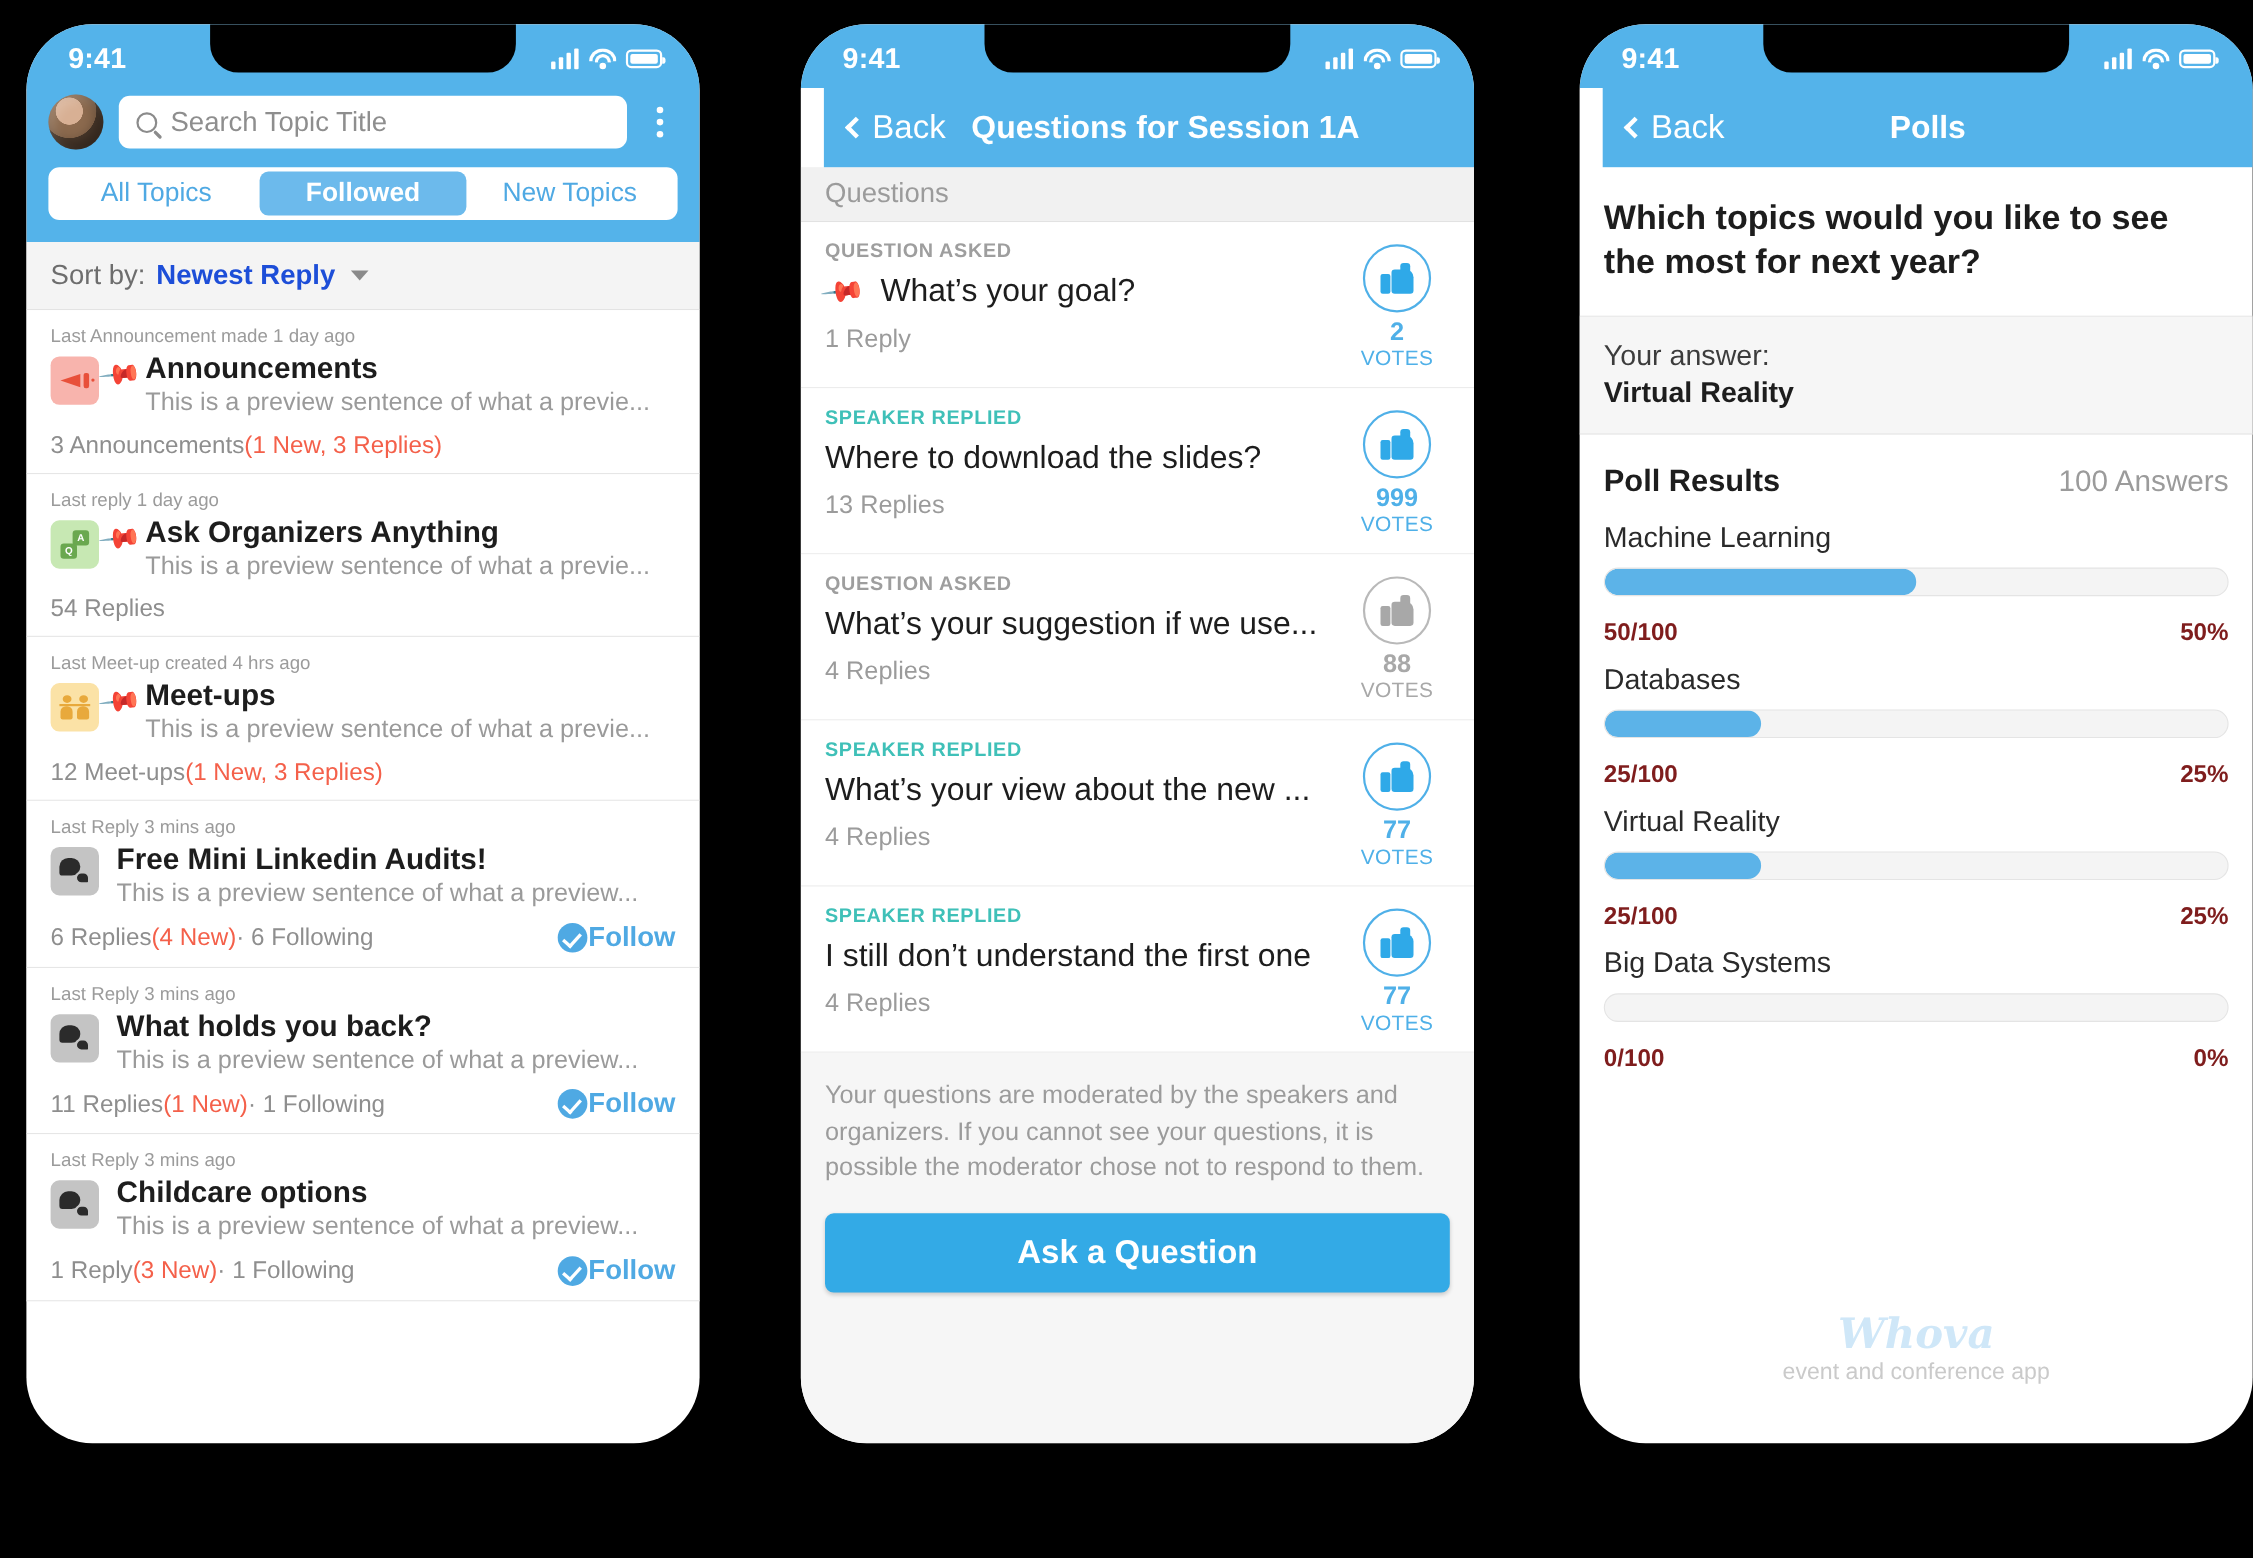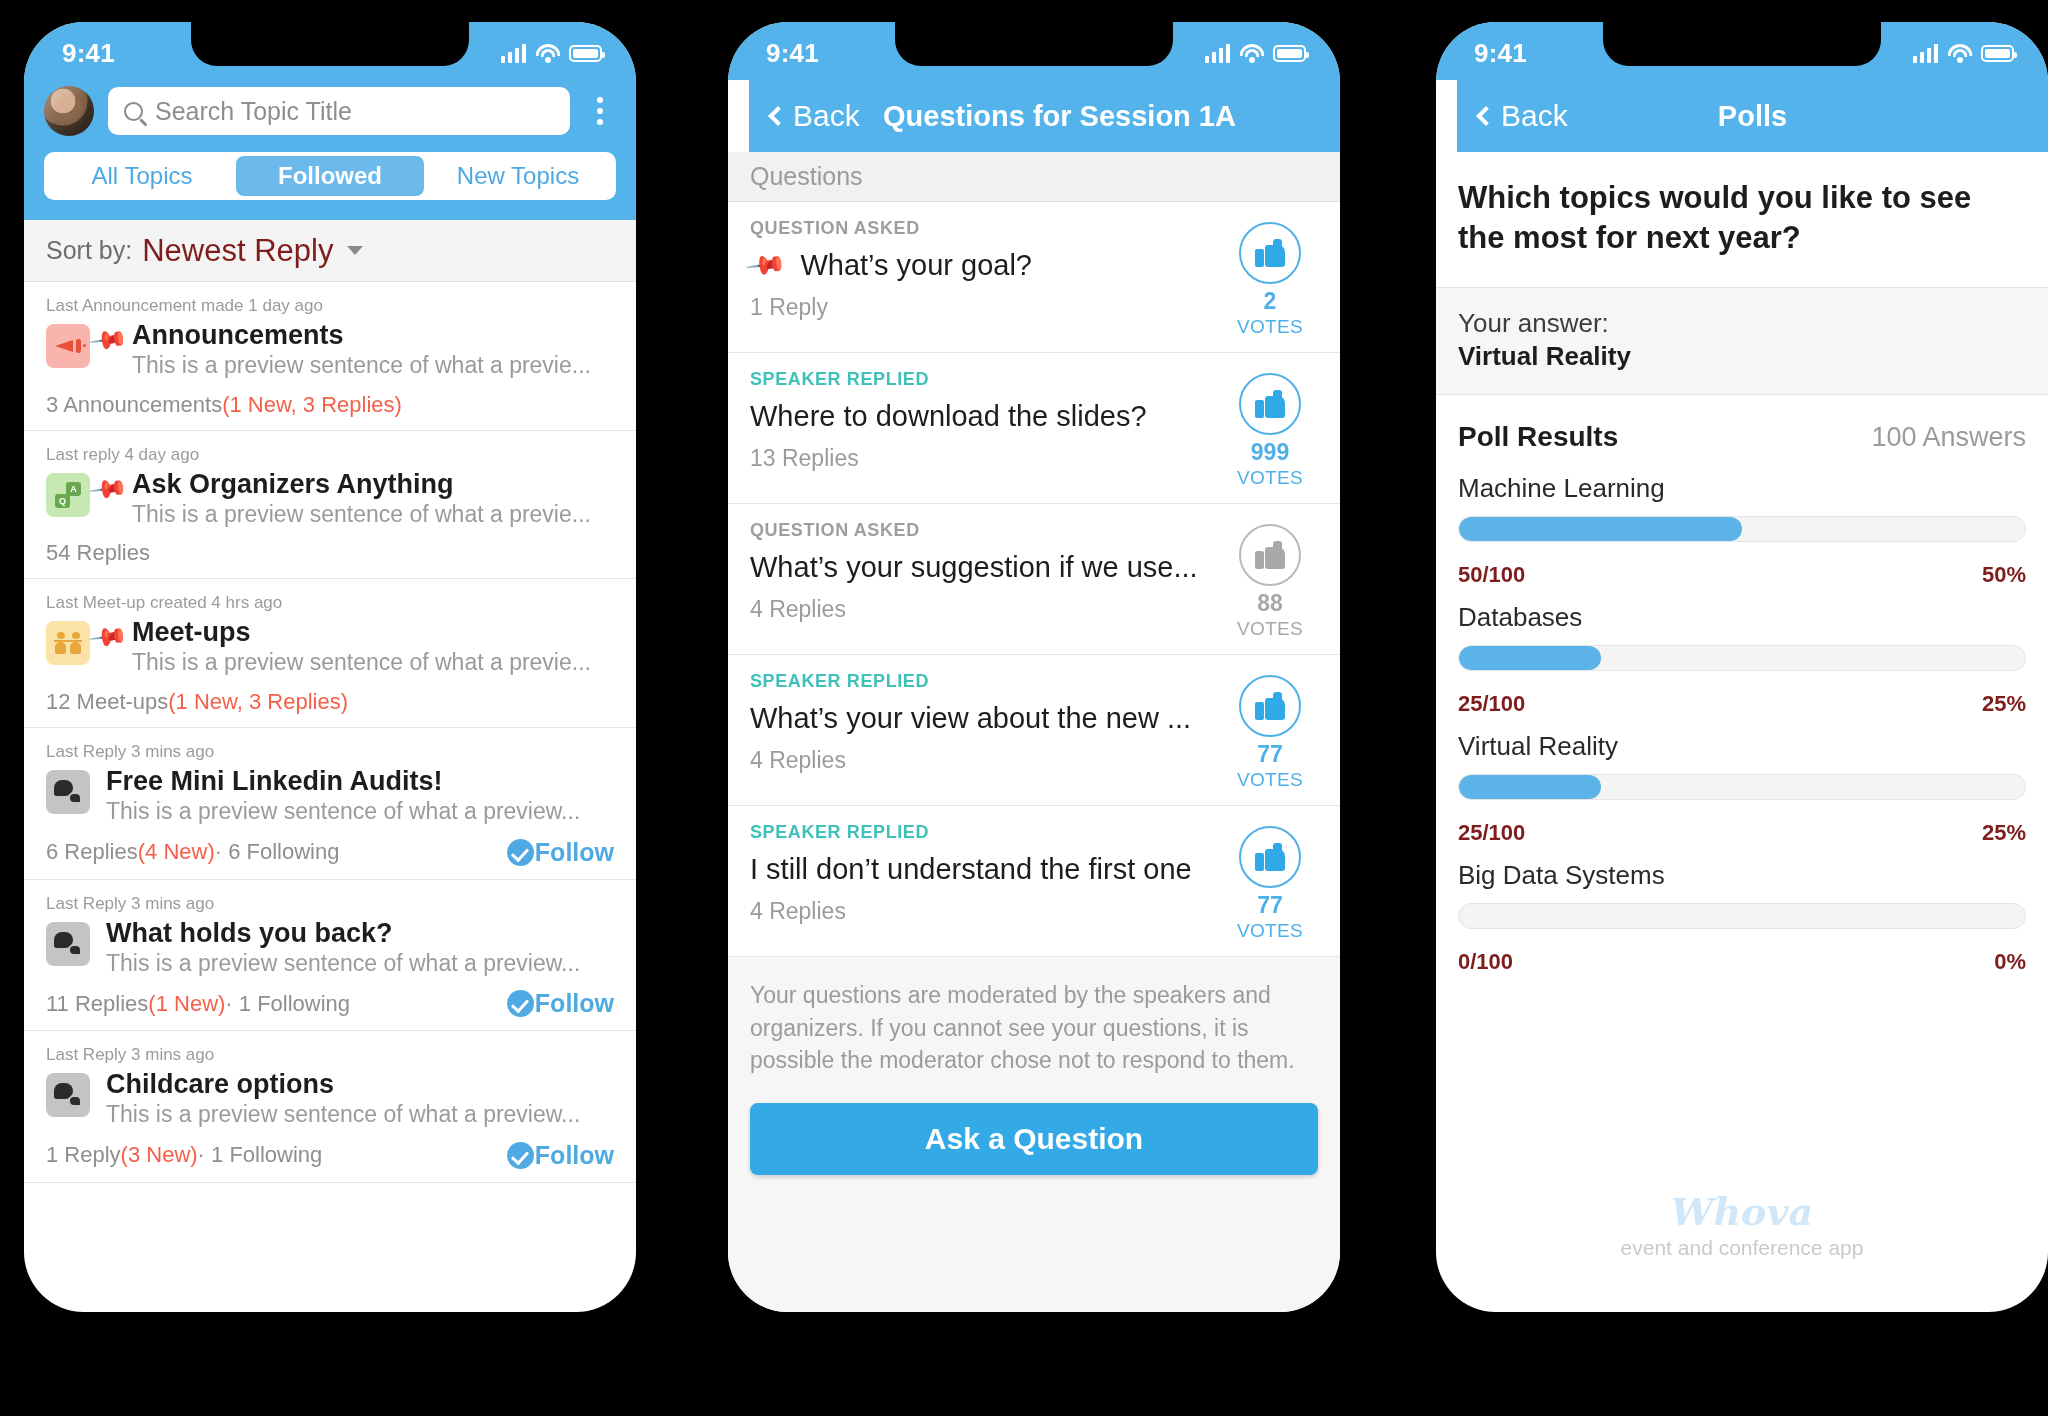--- a/index.html
+++ b/index.html
@@ -84,21 +84,21 @@
     display: flex; align-items: center; padding: 4px;
   }
   .seg { flex:1; text-align:center; font-size: 24px; color:#4fa9e3; border-radius: 8px; line-height: 40px; }
   .seg.active { background:#6cbaec; color:#fff; font-weight:700; }
 
   .sortbar {
     height: 62px; background:#f4f4f4; border-bottom:1px solid #e2e2e2;
     display:flex; align-items:center; padding: 0 22px; gap: 10px;
   }
   .sort-label { font-size: 25px; color:#6d6d6d; }
-  .sort-val { font-size: 31px; color:#7f1d1d; font-weight:400; }
+  .sort-val { font-size: 25px; color:#1d4ed8; font-weight:700; }
   .caret { width:0;height:0;border-left:8px solid transparent;border-right:8px solid transparent;border-top:9px solid #8a8a8a; margin-left:4px; }
 
   .topic-list { background:#fff; }
   .topic { padding: 14px 22px 12px 22px; border-bottom:1px solid #e6e6e6; }
   .topic-time { font-size: 17px; color:#9b9b9b; margin-bottom: 4px; }
   .topic-main { display:flex; align-items:flex-start; gap: 0; }
   .tile { width:44px; height:44px; border-radius:8px; flex:0 0 auto; display:flex; align-items:center; justify-content:center; margin-top:4px; }
   .tile.red{ background:#f8b4ad; } .tile.green{ background:#c7e8b3; }
   .tile.yellow{ background:#fbe2a6; } .tile.gray{ background:#c4c4c4; }
   .pin { width:38px; flex:0 0 auto; display:flex; align-items:center; justify-content:center; margin-top:6px; font-size:25px; transform: rotate(38deg); }
@@ -268,21 +268,21 @@
             <div class="topic-prev">This is a preview sentence of what a previe...</div>
           </div>
         </div>
         <div class="topic-foot">
           <span>3 Announcements </span>
           <span class="red-txt">(1 New, 3 Replies)</span>
         </div>
       </div>
 
       <div class="topic">
-        <div class="topic-time">Last reply 4 day ago</div>
+        <div class="topic-time">Last reply 1 day ago</div>
         <div class="topic-main">
           <div class="tile green">
             <div class="aq">
                 <b class="a">A</b>
                 <b class="q">Q</b>
               </div>
           </div>
           <div class="pin">📌</div>
           <div class="topic-text">
             <div class="topic-title">Ask Organizers Anything</div>

